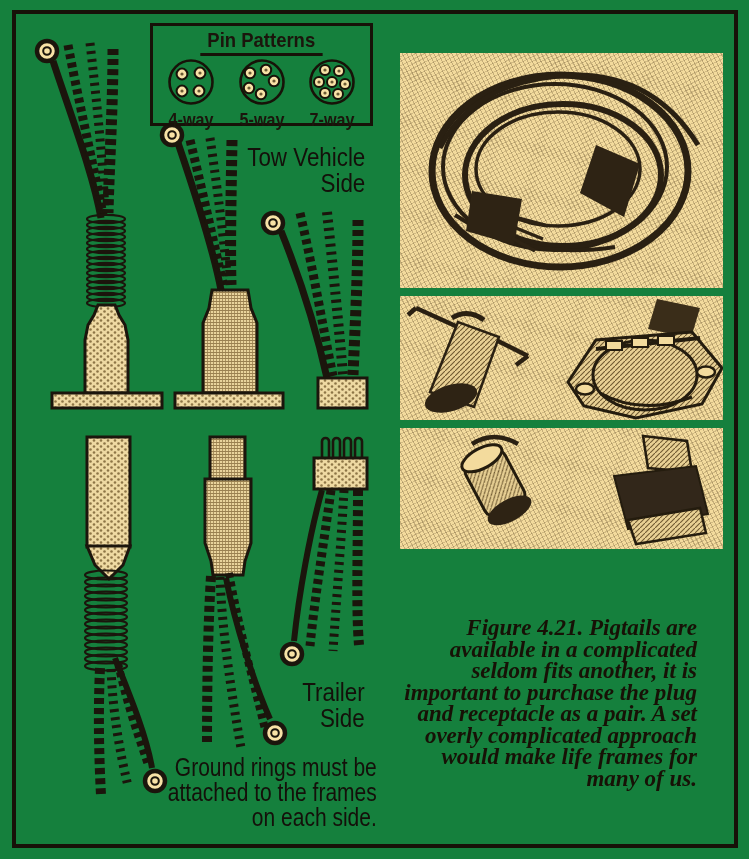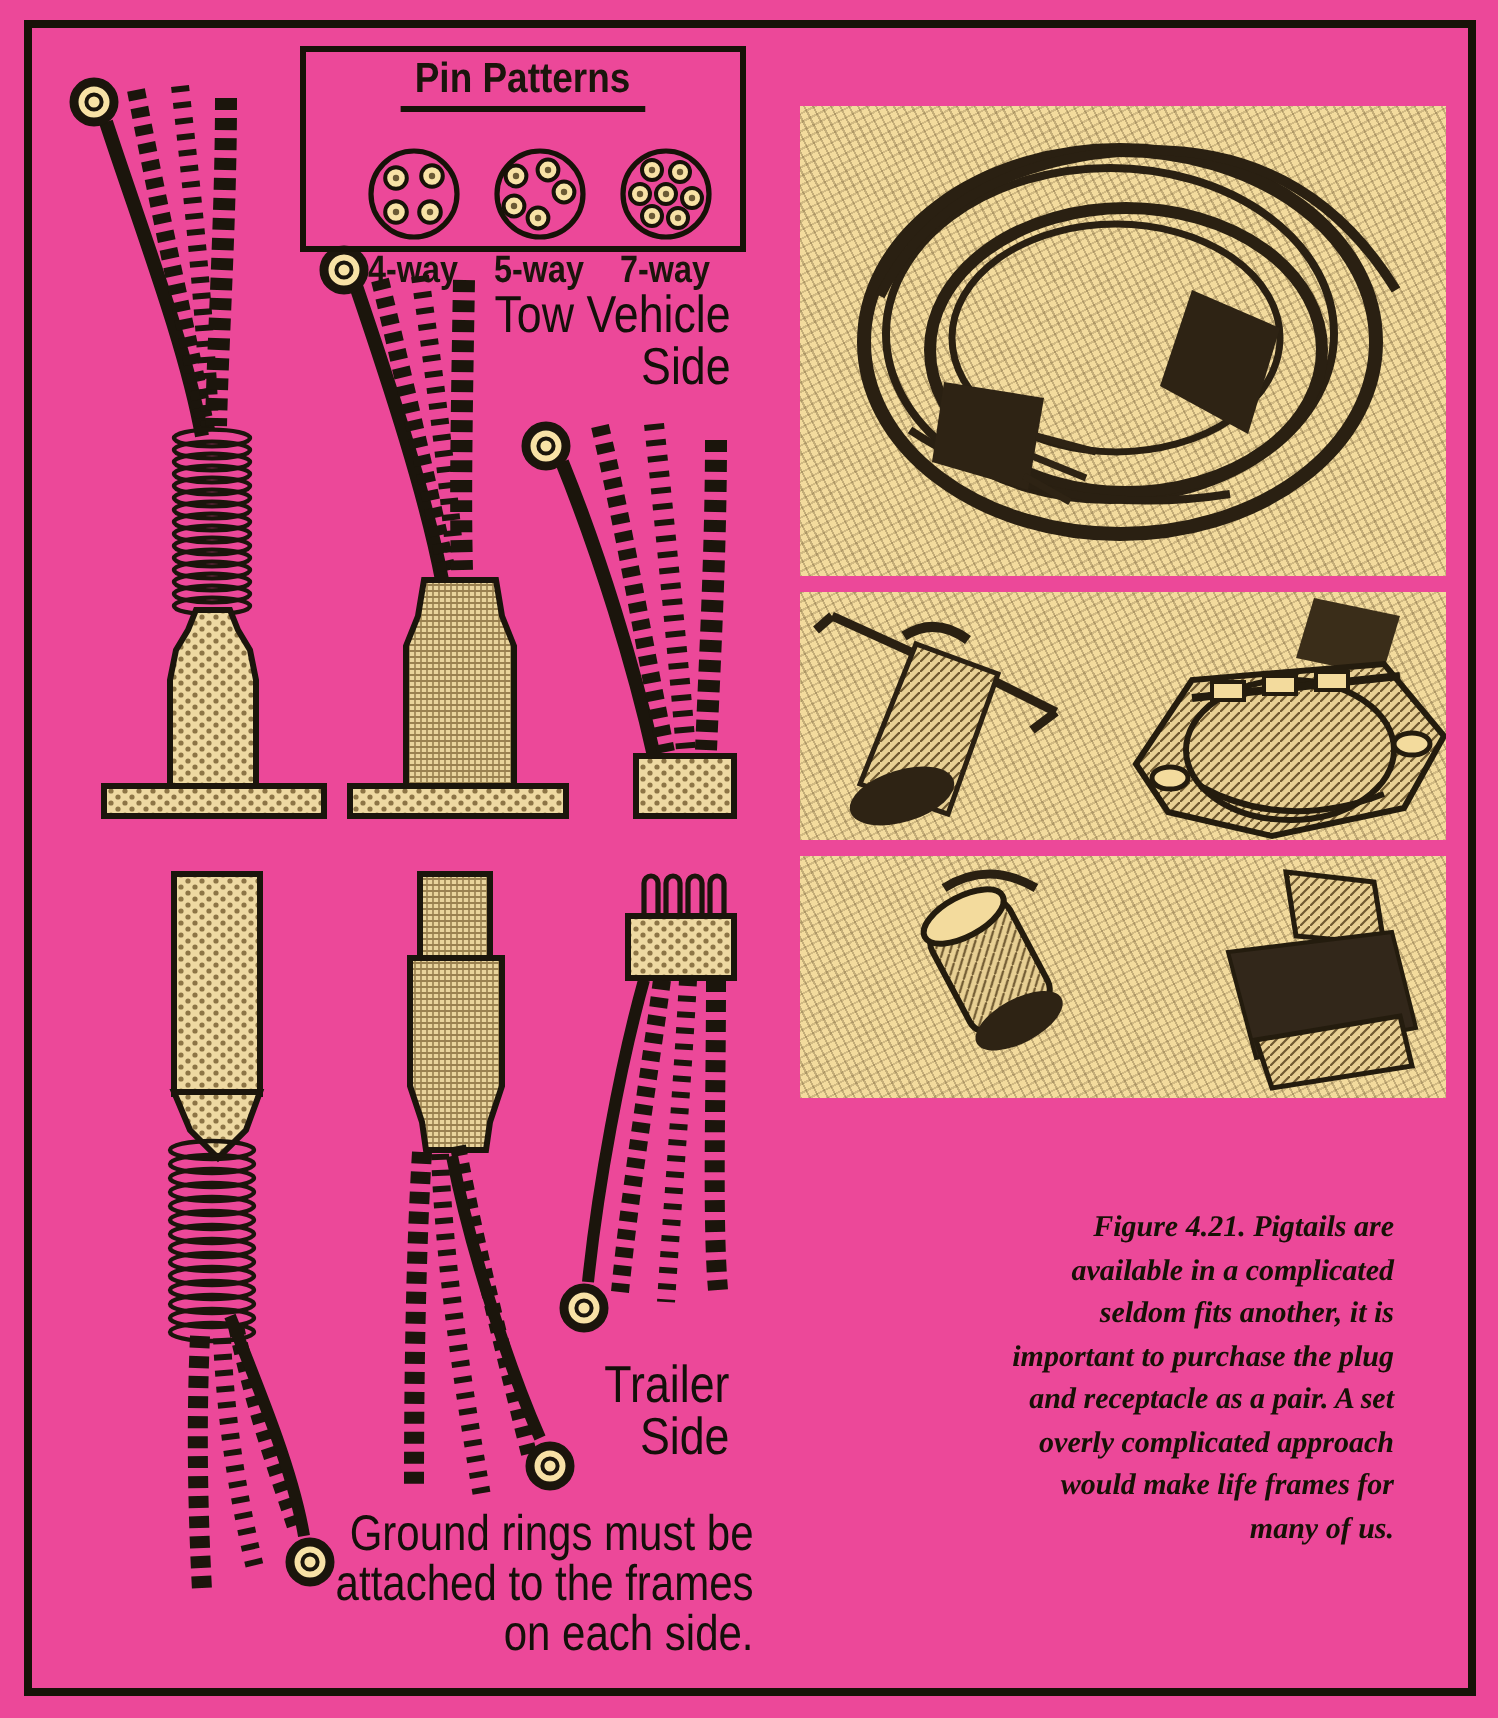--- a/index.html
+++ b/index.html
@@ -1,54 +1,54 @@
 <!DOCTYPE html>
 <html><head>
 <meta charset="utf-8">
 <style>
   html,body{margin:0;padding:0;}
   .page{
     position:relative; width:749px; height:859px; overflow:hidden;
-    background:#ec4899; font-family:"Liberation Sans", sans-serif; color:#1b150c;
+    background:#15803d; font-family:"Liberation Sans", sans-serif; color:#1b150c;
   }
   .frame{
     position:absolute; left:12px; top:10px; width:726px; height:838px;
     border:4px solid #171208; box-sizing:border-box;
   }
   
   .pinbox{
     position:absolute; left:150px; top:23px; width:223px; height:103px;
     border:3px solid #171208; box-sizing:border-box; text-align:center;
   }
   .pinbox-title{
     display:inline-block; margin-top:2px; padding:0 8px 1px 8px;
     font-size:21px; font-weight:bold; letter-spacing:0px;
     border-bottom:3px solid #171208;
     transform:scaleX(.88); transform-origin:center;
     white-space:nowrap;
   }
-  .pin-row{ display:flex; justify-content:space-between; padding:16px 6px 0 6px;margin-left:16px; }
+  .pin-row{ display:flex; justify-content:space-between; padding:1px 6px 0 6px; }
   .pin-col{ width:64px; text-align:center; }
   .pin-col .way-label{
     font-size:19px; font-weight:bold; margin-top:-2px;
     transform:scaleX(.85); transform-origin:center; white-space:nowrap;
   }
   
   .biglabel{
     position:absolute; text-align:right; font-size:26px; line-height:26px;
     color:#14100a; transform:scaleX(.86); transform-origin:right top; white-space:nowrap;
   }
   .tow{ right:384px; top:144px; }
   .trailer{ right:384px; top:679px; }
   .ground{ right:372px; top:755px; font-size:25px; line-height:25px; transform:scaleX(.84); }
   
   .caption{
-    position:absolute; right:52px; top:604px; text-align:right;
+    position:absolute; right:52px; top:617px; text-align:right;
     font-family:"Liberation Serif", serif; font-style:italic; font-weight:bold;
-    font-size:15px; line-height:21.5px; color:#171106;
+    font-size:23px; line-height:21.5px; color:#171106;
   }
   .caption div{ white-space:nowrap; }
   
   .photo{
     position:absolute; left:400px; width:323px;
     background-color:#f3db9d;
     background-image:
       repeating-linear-gradient(63deg,  rgba(90,69,36,.30) 0 1px, transparent 1px 4px),
       repeating-linear-gradient(-27deg, rgba(90,69,36,.22) 0 1px, transparent 1px 4px);
   }

